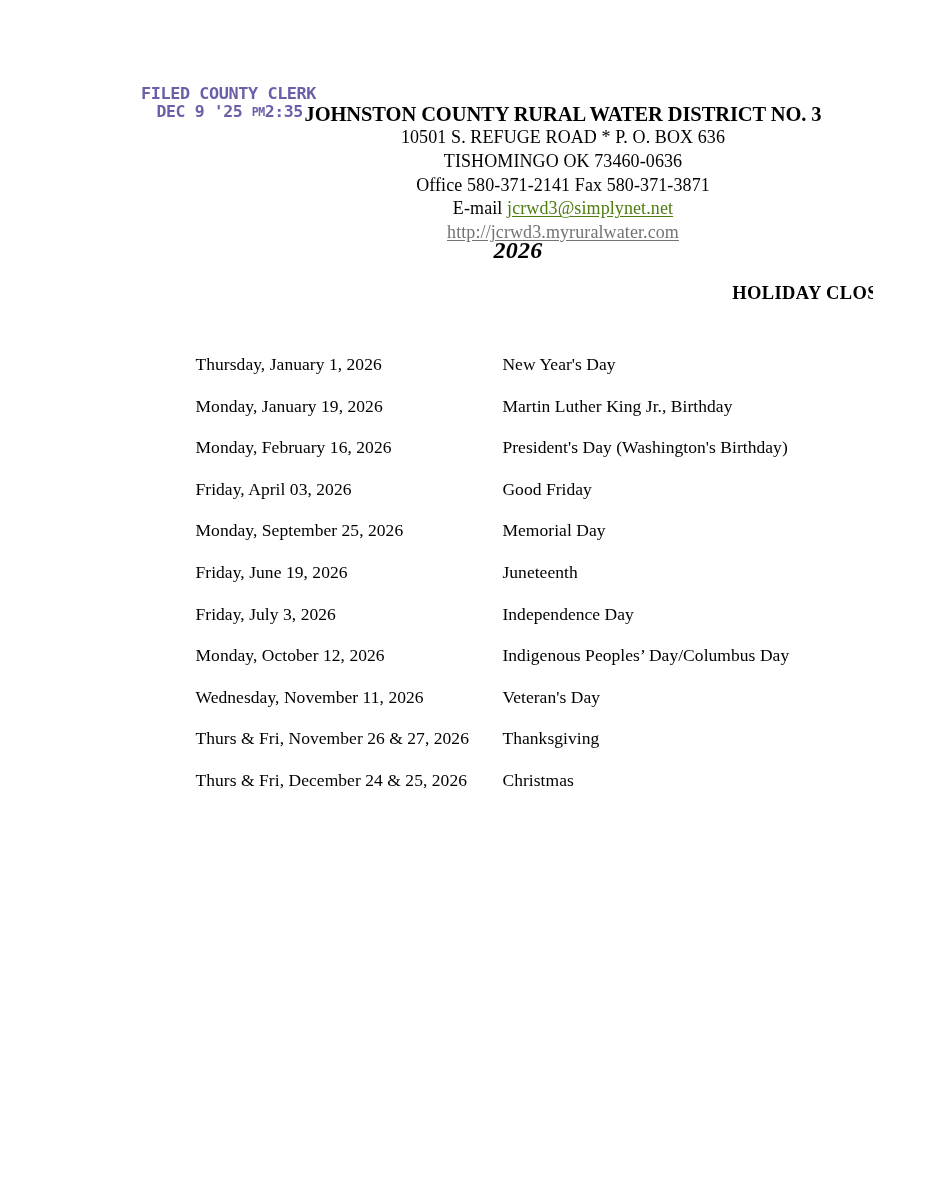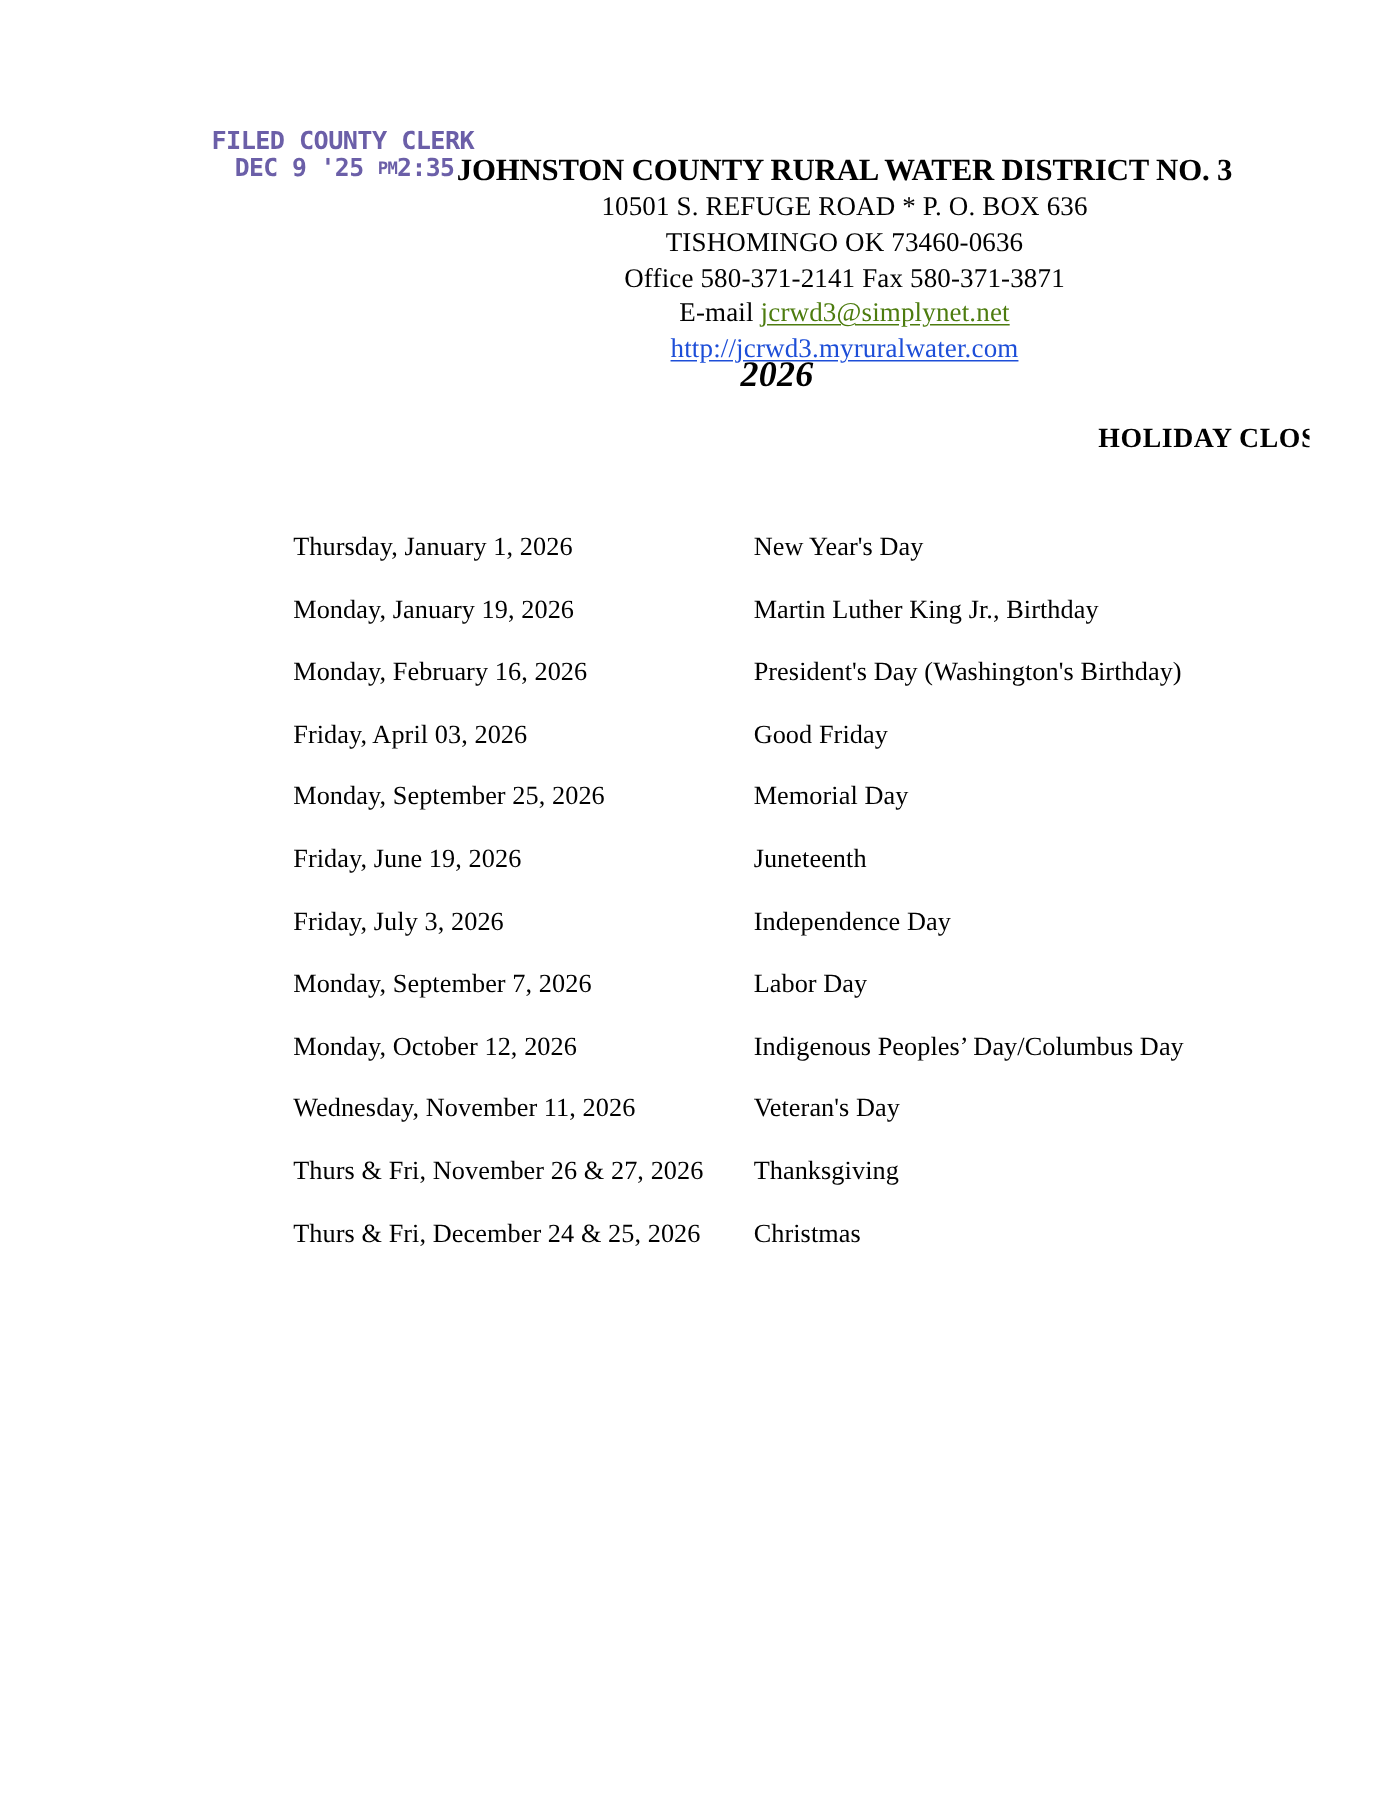--- a/index.html
+++ b/index.html
@@ -145,21 +145,21 @@
     <span class="stamp-line1">FILED COUNTY CLERK</span>
     <span class="stamp-line2"><span>DEC 9 '25</span> <span class="stamp-ampm">PM</span><span>2:35</span></span>
   </div>
 
   <div class="letterhead">
     <div class="org-name">JOHNSTON COUNTY RURAL WATER DISTRICT NO. 3</div>
     <div class="addr-line">10501 S. REFUGE ROAD * P. O. BOX 636</div>
     <div class="addr-line">TISHOMINGO OK 73460-0636</div>
     <div class="addr-line">Office 580-371-2141 Fax 580-371-3871</div>
     <div class="addr-line"><span>E-mail</span> <span class="link" style="color: #4d7c0f;">jcrwd3@simplynet.net</span></div>
-    <div class="addr-line"><span class="link" style="color: #1d4ed8;">http://jcrwd3.myruralwater.com</span></div>
+    <div class="addr-line"><span class="link" style="color: #737373;">http://jcrwd3.myruralwater.com</span></div>
   </div>
 
   <div class="doc-title">2026</div>
   <div class="doc-subtitle">HOLIDAY CLOSING DATES</div>
 
   <table class="holiday-table">
     <tbody>
         <tr>
           <td class="col-date">Thursday, January 1, 2026</td>
           <td class="col-name">New Year's Day</td>
@@ -182,24 +182,20 @@
         </tr>
         <tr>
           <td class="col-date">Friday, June 19, 2026</td>
           <td class="col-name">Juneteenth</td>
         </tr>
         <tr>
           <td class="col-date">Friday, July 3, 2026</td>
           <td class="col-name">Independence Day</td>
         </tr>
         <tr>
-          <td class="col-date">Monday, September 7, 2026</td>
-          <td class="col-name">Labor Day</td>
-        </tr>
-        <tr>
           <td class="col-date">Monday, October 12, 2026</td>
           <td class="col-name">Indigenous Peoples’ Day/Columbus Day</td>
         </tr>
         <tr>
           <td class="col-date">Wednesday, November 11, 2026</td>
           <td class="col-name">Veteran's Day</td>
         </tr>
         <tr>
           <td class="col-date">Thurs &amp; Fri, November 26 &amp; 27, 2026</td>
           <td class="col-name">Thanksgiving</td>

